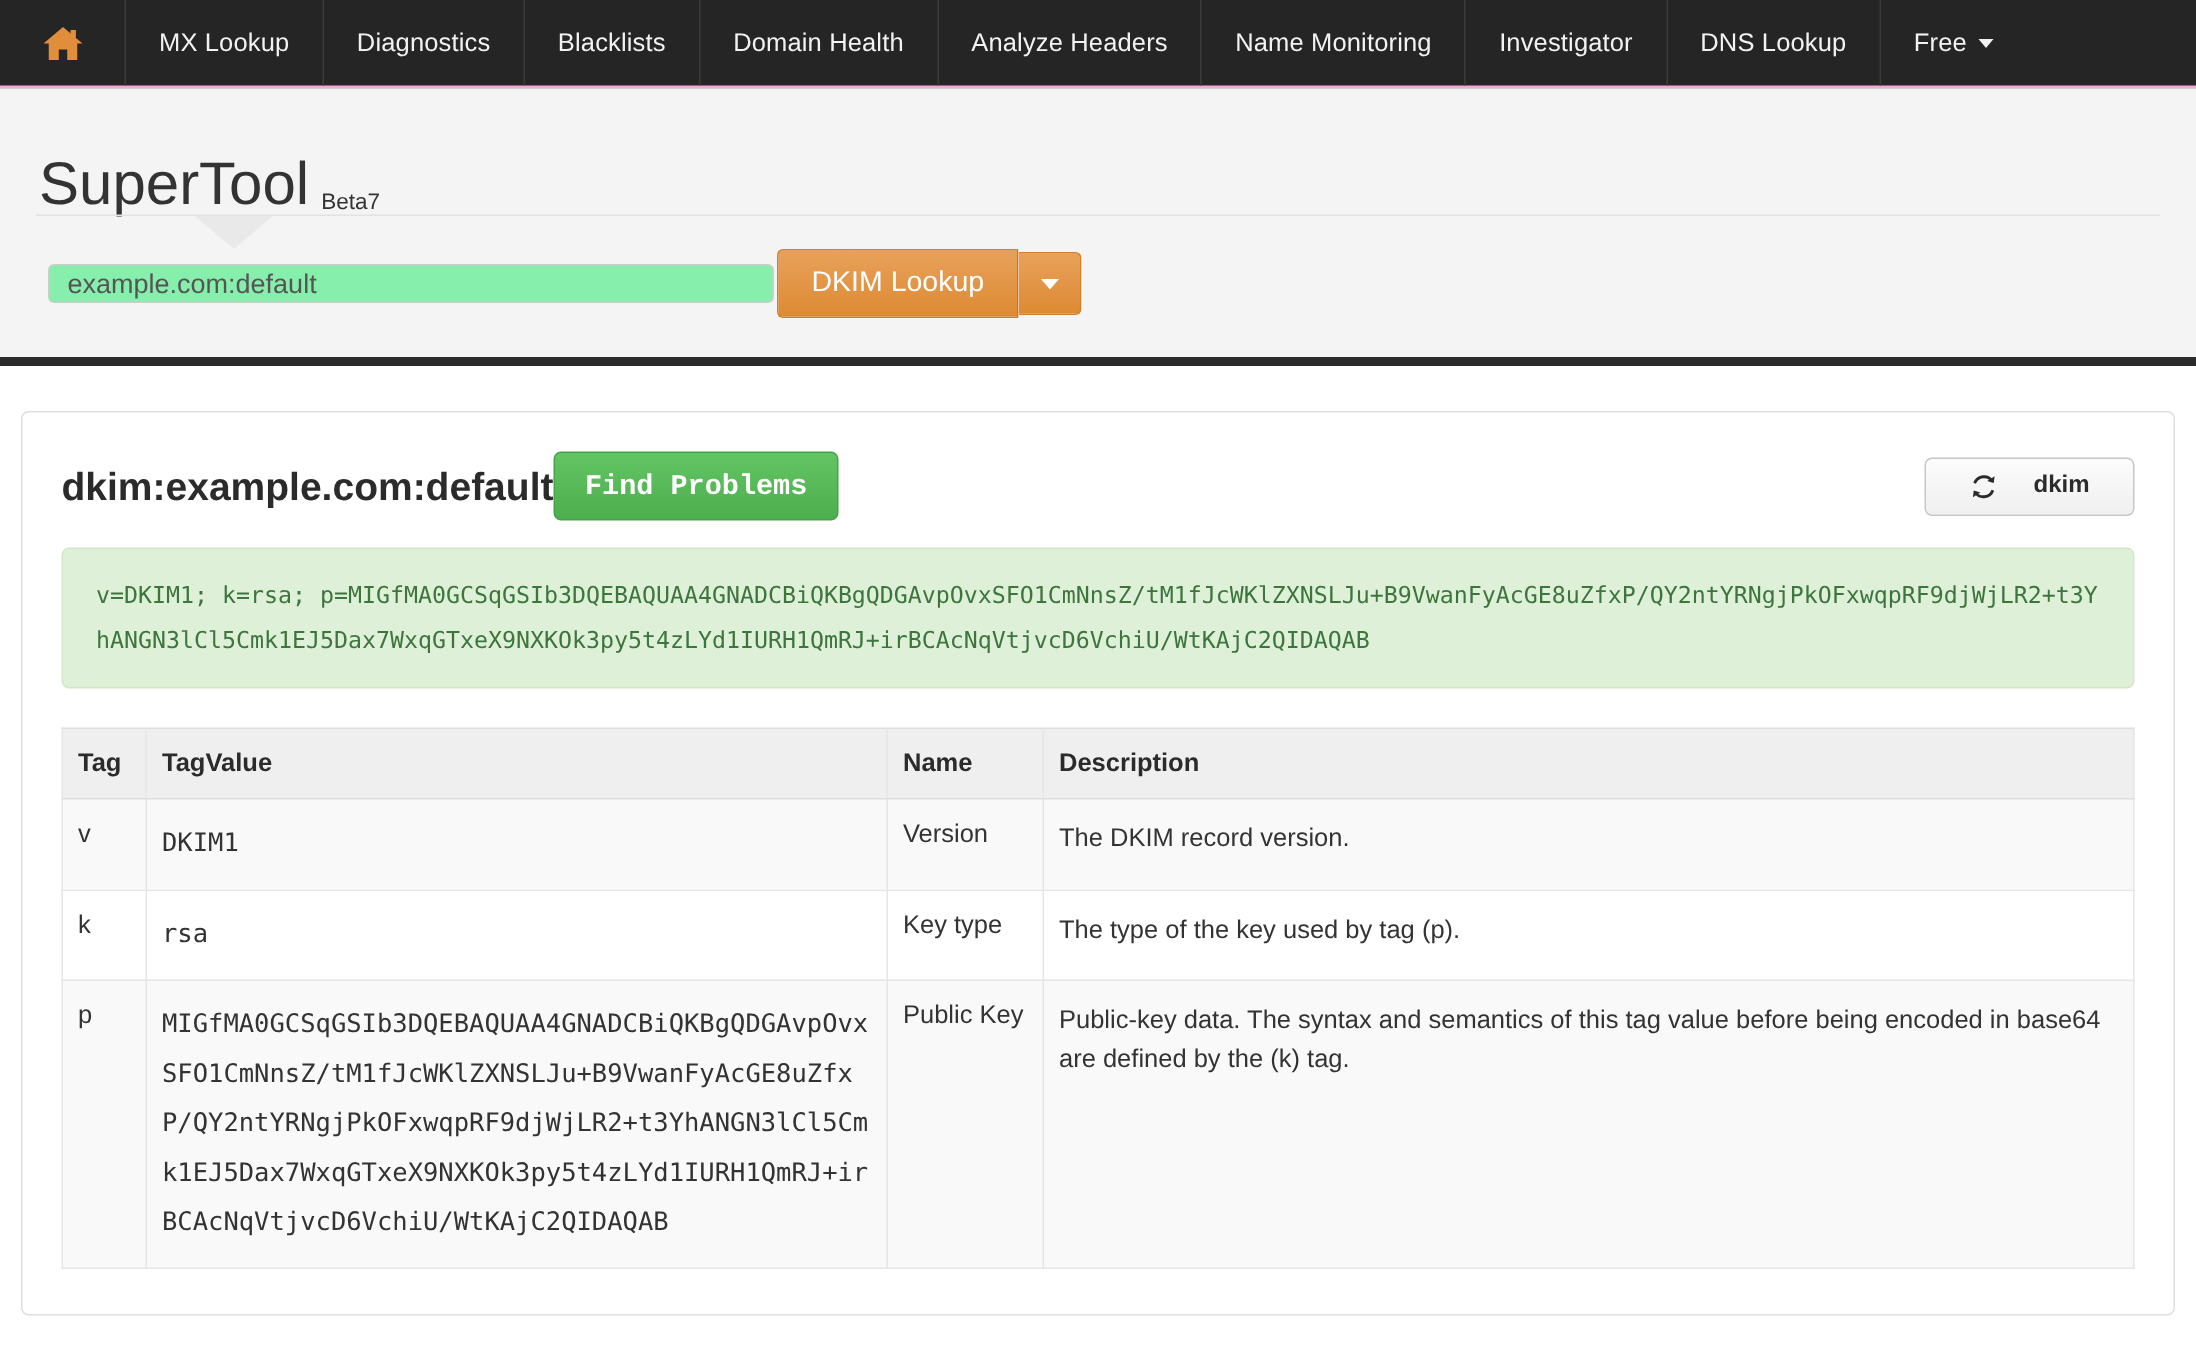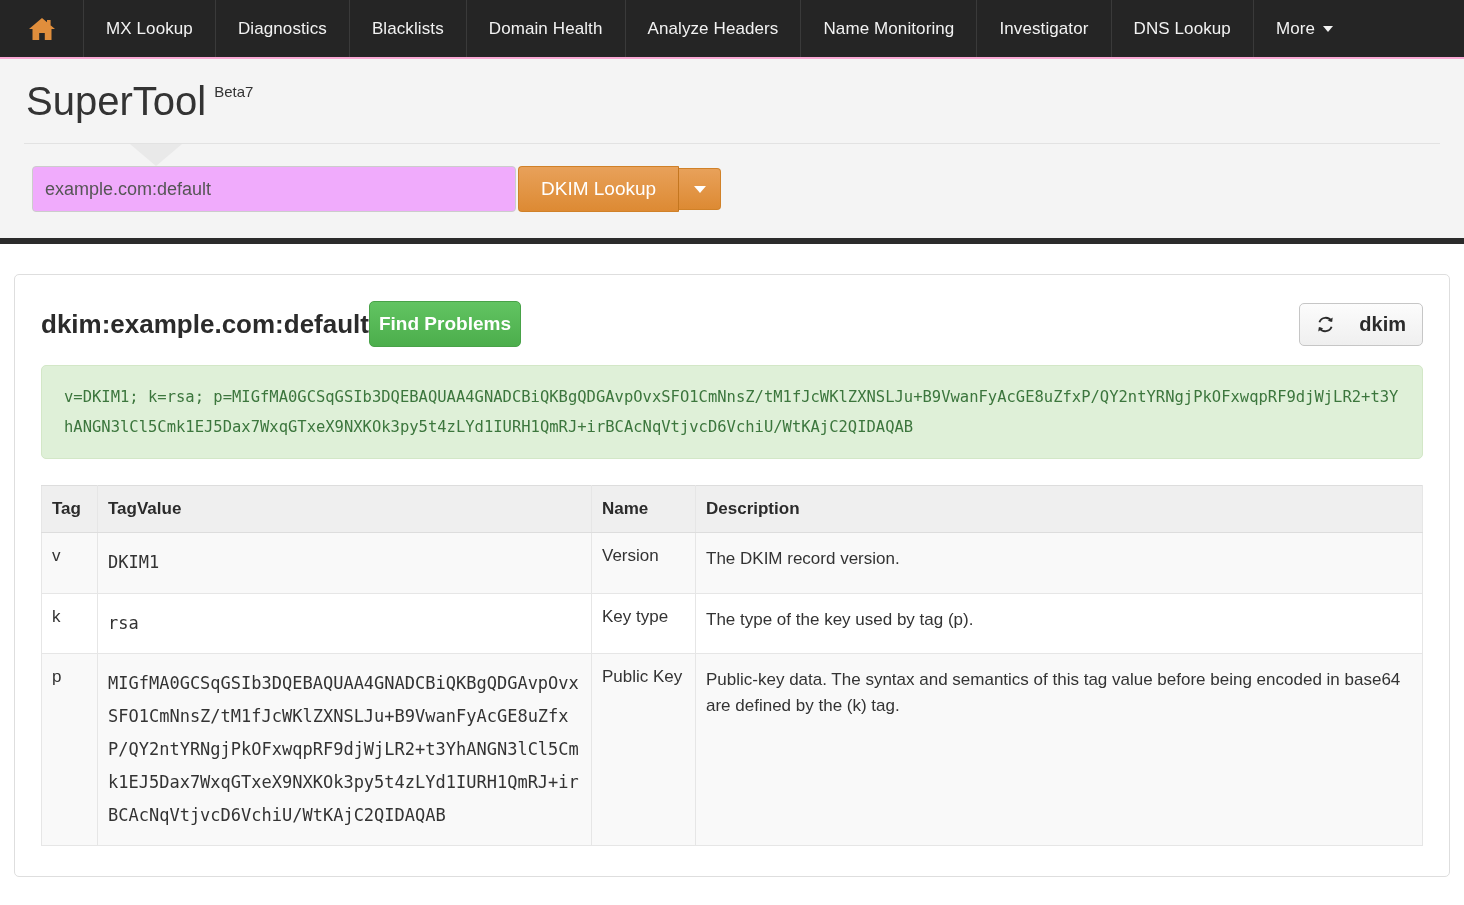--- a/index.html
+++ b/index.html
@@ -50,21 +50,21 @@
 
   
   .tool-header {
     background: #f4f4f4;
     padding: 22px 0 0 0;
     position: relative;
   }
   .tool-title-row {
     padding-left: 26px;
     display: flex;
-    align-items: flex-start;
+    align-items: flex-end;
     height: 62px;
   }
   .tool-title {
     font-size: 40px;
     font-weight: 400;
     color: #333;
     line-height: 1;
   }
   .tool-badge {
     font-size: 15px;
@@ -86,24 +86,24 @@
     border-top: 22px solid #e9e9e9;
   }
   .search-row {
     padding: 22px 0 26px 32px;
     display: flex;
     align-items: center;
     background: #f4f4f4;
   }
   .search-input {
     width: 484px;
-    height: 46px;
+    height: 26px;
     border: 1px solid #ccc;
     border-radius: 4px;
-    background: #f0abfc;
+    background: #86efac;
     font-size: 18px;
     color: #555;
     padding: 0 12px;
     outline: none;
     font-family: "Liberation Sans", sans-serif;
   }
   .search-input::placeholder { color: #555; }
   .lookup-btn {
     height: 46px;
     margin-left: 2px;
@@ -156,33 +156,33 @@
     color: #2b2b2b;
     white-space: nowrap;
   }
   .find-btn {
     background: linear-gradient(to bottom, #62c462, #4cae4c);
     border: 1px solid #48a248;
     border-radius: 5px;
     color: #fff;
     font-size: 19px;
     font-weight: bold;
-    padding: 11px 9px;
-    cursor: pointer;
-    font-family: Liberation Sans, sans-serif;
+    padding: 11px 20px;
+    cursor: pointer;
+    font-family: Liberation Mono, monospace;
     text-align: right;
   }
   .spacer { flex: 1; }
   .refresh-btn {
     display: flex; align-items: center; gap: 24px;
     background: linear-gradient(to bottom, #fcfcfc, #efefef);
     border: 1px solid #c6c6c6;
     border-radius: 5px;
-    padding: 9px 16px;
-    font-size: 20px;
+    padding: 9px 29px;
+    font-size: 16px;
     font-weight: bold;
     color: #2b2b2b;
     cursor: pointer;
   }
   .refresh-btn svg { display: block; }
 
   .record-box {
     background: #dff0d8;
     border: 1px solid #d3e7c7;
     border-radius: 5px;
@@ -267,21 +267,21 @@
   <div class="nav-item">
       <span>Name Monitoring</span>
     </div>
   <div class="nav-item">
       <span>Investigator</span>
     </div>
   <div class="nav-item">
       <span>DNS Lookup</span>
     </div>
   <div class="nav-item last">
-    <span>More</span>
+    <span>Free</span>
     <i class="caret-down"></i>
   </div>
 </div>
 
 <div class="tool-header">
   <div class="tool-title-row">
     <div class="tool-title">SuperTool</div>
     <div class="tool-badge">Beta7</div>
   </div>
   <div class="hr-light">

